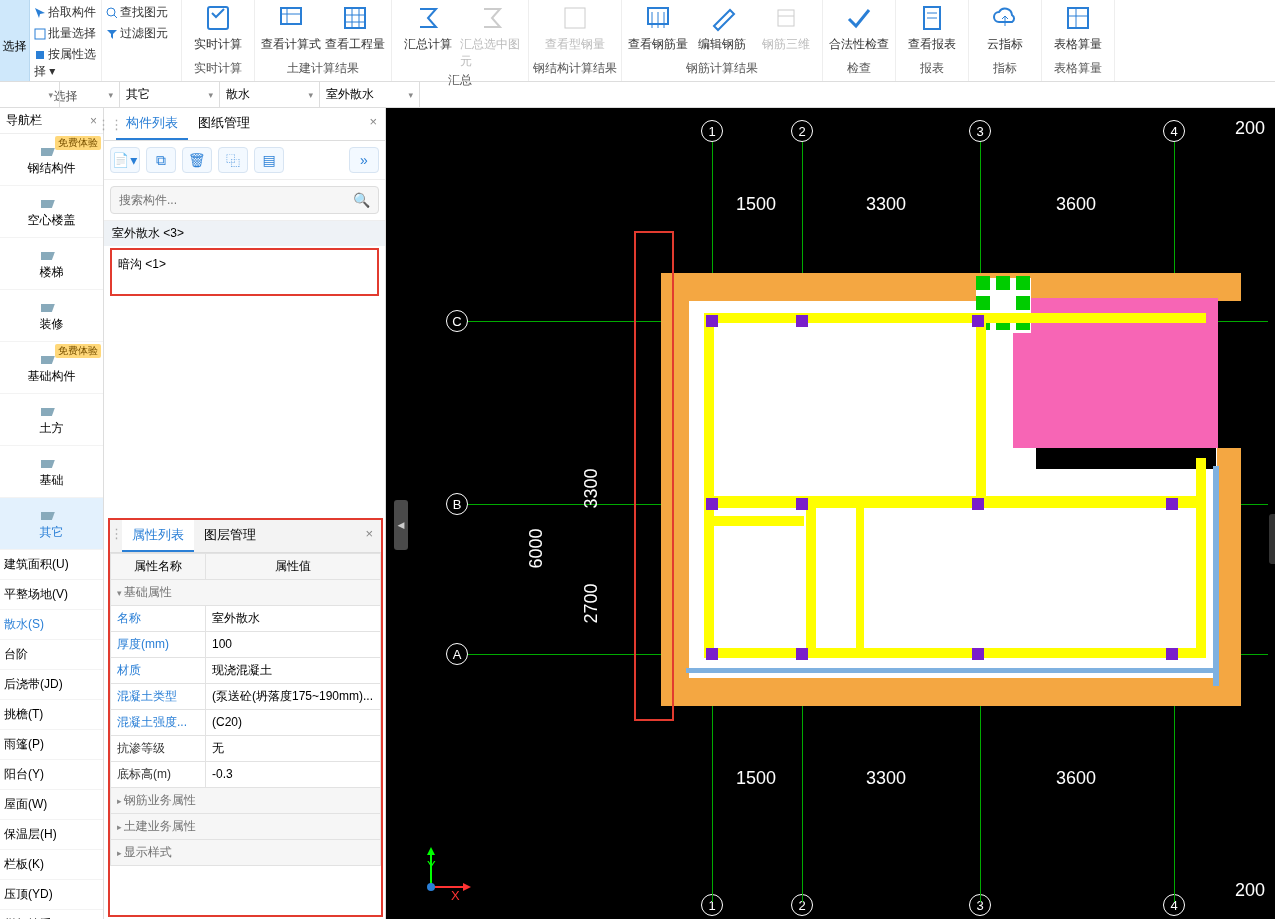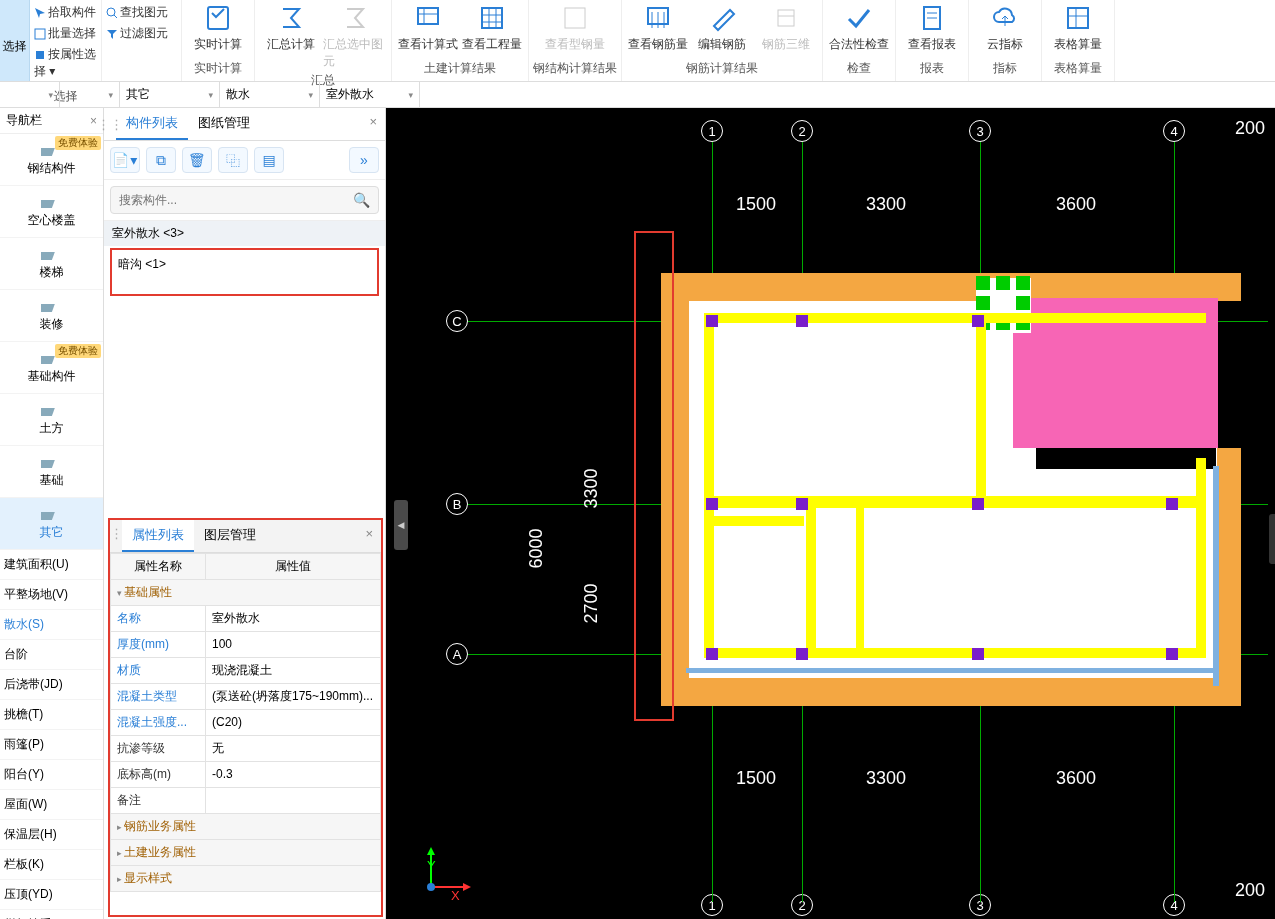--- a/index.html
+++ b/index.html
@@ -56,21 +56,21 @@
 .prop-tabs { display:flex; border-bottom:1px solid #ddd; font-size:13px; background:#f3f3f3;}
 .prop-tabs .tab { padding:6px 10px; cursor:pointer;}
 .prop-tabs .tab.active { color:#2a7fd6; border-bottom:2px solid #2a7fd6; background:#fff;}
 .prop-tabs .close { margin-left:auto; padding:6px 8px; color:#888;}
 .prop-table { flex:1; overflow:auto; font-size:12px;}
 .prop-table table { width:100%; border-collapse:collapse;}
 .prop-table th { background:#f6f6f6; border:1px solid #e2e2e2; padding:4px 6px; font-weight:normal; text-align:center;}
 .prop-table td { border:1px solid #e2e2e2; padding:4px 6px;}
 .prop-table td.name { width:95px; color:#2a7fd6;}
 .prop-table td.name.dark { color:#333;}
-.prop-table tr.group td { background:#f6f6f6; color:#a16207;}
+.prop-table tr.group td { background:#f6f6f6; color:#737373;font-family:Liberation Serif, serif;}
 .prop-table tr.group td::before { content:"▸ "; font-size:9px; color:#888;}
 .prop-table tr.group.open td::before { content:"▾ "; }
 
 .canvas { flex:1; background:#000; position:relative; overflow:hidden;}
 .canvas .dim-h { position:absolute; color:#fff; font-size:18px;}
 .canvas .axis-lbl { position:absolute; width:22px; height:22px; border:1px solid #fff; border-radius:50%; color:#fff; font-size:13px; display:flex; align-items:center; justify-content:center;}
 .canvas .gridline { position:absolute; background:#0a0;}
 .canvas .gridline.v { width:1px; border-left:1px dashed #0a0;}
 .canvas .gridline.h { height:1px; border-top:1px dashed #0a0;}
 .canvas .hand { position:absolute; width:6px; height:50px; background:#333; right:0; top:50%; border-radius:3px 0 0 3px;}
@@ -128,56 +128,56 @@
         <span>实时计算</span>
       </div>
     </div>
     <div class="footer">实时计算</div>
   </div>
 
   <div class="ribbon-group">
     <div class="btns">
       <div class="ribbon-btn">
         <svg width="28" height="28">
-            <path d="M6 5 H22 L14 14 L22 23 H6" fill="none" stroke="#2a7fd6" stroke-width="2"></path>
-          </svg>
-        <span>汇总计算</span>
-      </div>
-      <div class="ribbon-btn disabled">
-        <svg width="28" height="28">
-            <path d="M6 5 H22 L14 14 L22 23 H6" fill="none" stroke="#ccc" stroke-width="2"></path>
-          </svg>
-        <span>汇总选中图元</span>
-      </div>
-    </div>
-    <div class="footer">汇总</div>
-  </div>
-
-  <div class="ribbon-group">
-    <div class="btns">
-      <div class="ribbon-btn">
-        <svg width="28" height="28">
             <rect x="4" y="4" width="20" height="16" fill="none" stroke="#2a7fd6" stroke-width="2"></rect>
             <line x1="4" y1="10" x2="24" y2="10" stroke="#2a7fd6"></line>
             <line x1="10" y1="4" x2="10" y2="20" stroke="#2a7fd6"></line>
           </svg>
         <span>查看计算式</span>
       </div>
       <div class="ribbon-btn">
         <svg width="28" height="28">
             <rect x="4" y="4" width="20" height="20" fill="none" stroke="#2a7fd6" stroke-width="2"></rect>
             <line x1="4" y1="11" x2="24" y2="11" stroke="#2a7fd6"></line>
             <line x1="4" y1="18" x2="24" y2="18" stroke="#2a7fd6"></line>
             <line x1="11" y1="4" x2="11" y2="24" stroke="#2a7fd6"></line>
             <line x1="18" y1="4" x2="18" y2="24" stroke="#2a7fd6"></line>
           </svg>
         <span>查看工程量</span>
       </div>
     </div>
     <div class="footer">土建计算结果</div>
+  </div>
+
+  <div class="ribbon-group">
+    <div class="btns">
+      <div class="ribbon-btn">
+        <svg width="28" height="28">
+            <path d="M6 5 H22 L14 14 L22 23 H6" fill="none" stroke="#2a7fd6" stroke-width="2"></path>
+          </svg>
+        <span>汇总计算</span>
+      </div>
+      <div class="ribbon-btn disabled">
+        <svg width="28" height="28">
+            <path d="M6 5 H22 L14 14 L22 23 H6" fill="none" stroke="#ccc" stroke-width="2"></path>
+          </svg>
+        <span>汇总选中图元</span>
+      </div>
+    </div>
+    <div class="footer">汇总</div>
   </div>
 
   <div class="ribbon-group">
     <div class="btns">
       <div class="ribbon-btn disabled">
         <svg width="28" height="28">
             <rect x="4" y="4" width="20" height="20" fill="none" stroke="#ccc"></rect>
           </svg>
         <span>查看型钢量</span>
       </div>
@@ -431,24 +431,20 @@
                 <td>(C20)</td>
               </tr>
               <tr>
                 <td class="name dark">抗渗等级</td>
                 <td>无</td>
               </tr>
               <tr>
                 <td class="name dark">底标高(m)</td>
                 <td>-0.3</td>
               </tr>
-              <tr>
-                <td class="name dark">备注</td>
-                <td></td>
-              </tr>
             </tbody>
           <tbody>
               <tr class="group">
                 <td colspan="2">钢筋业务属性</td>
               </tr>
           <tr class="group">
                 <td colspan="2">土建业务属性</td>
               </tr>
           <tr class="group">
                 <td colspan="2">显示样式</td>

